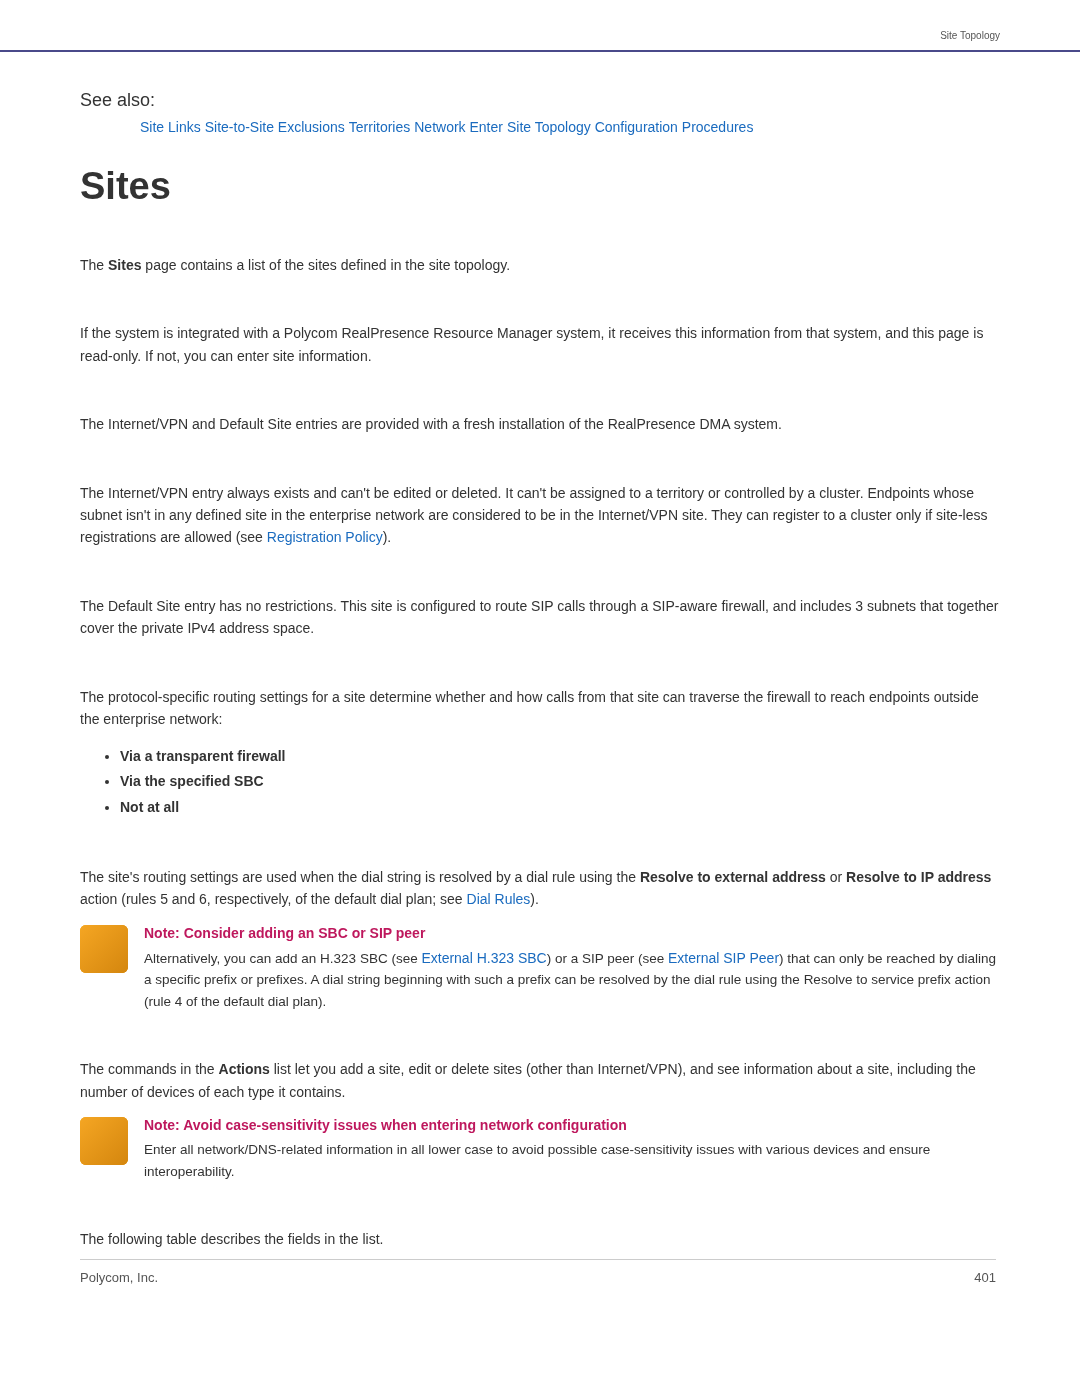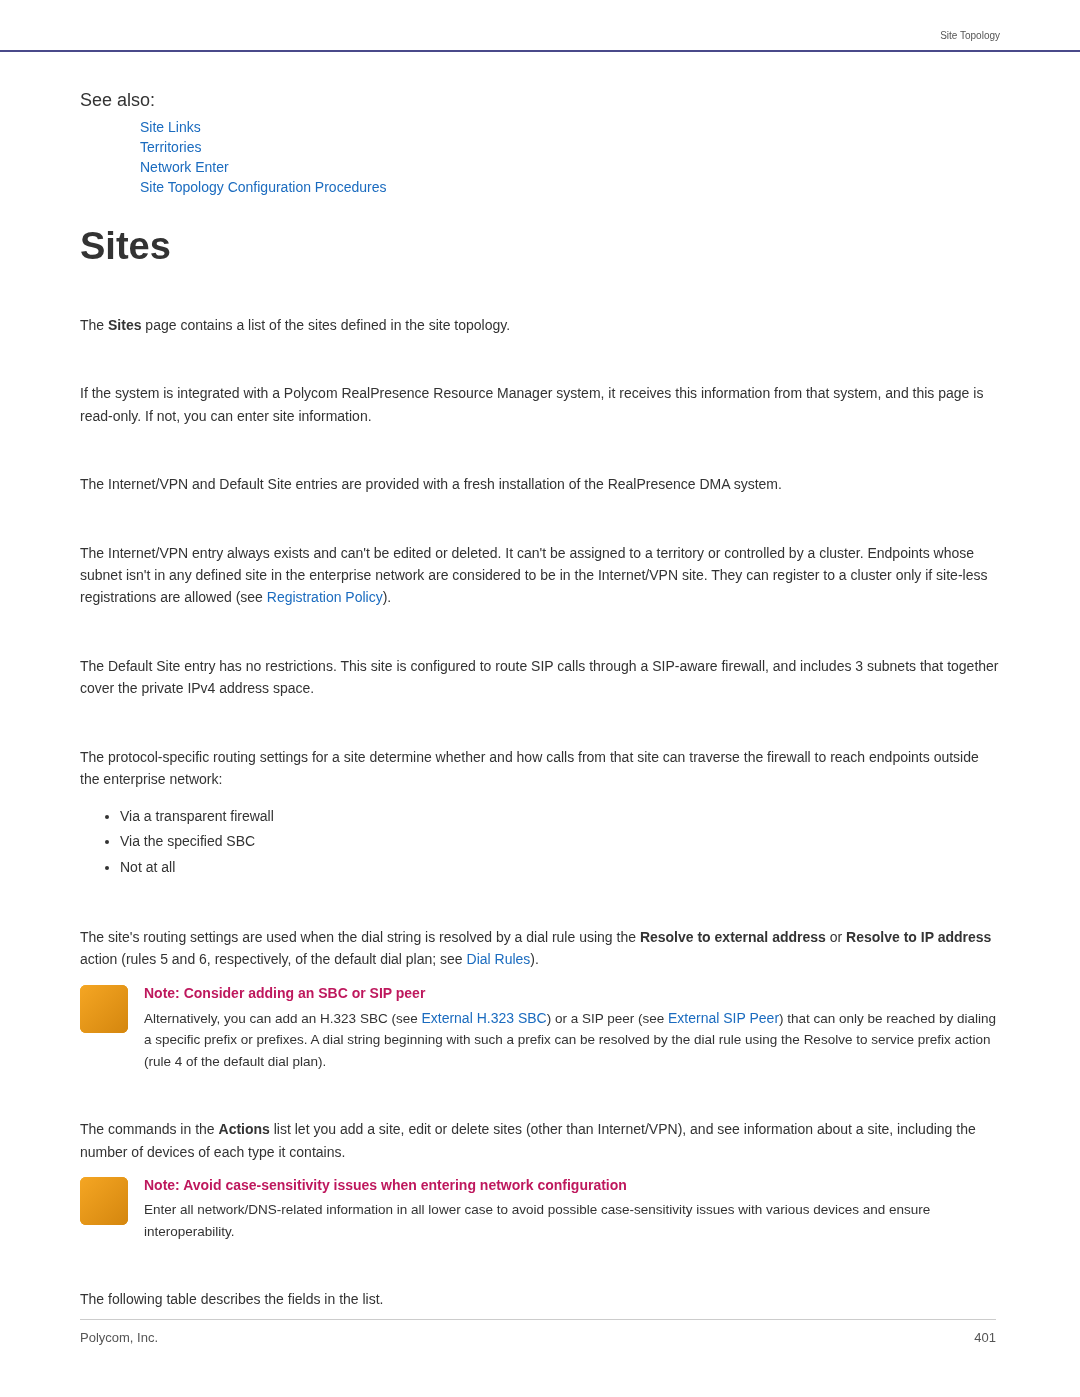--- a/index.html
+++ b/index.html
@@ -40,21 +40,21 @@
       margin-bottom: 30px;
     }
     .see-also-label {
       font-size: 18px;
       color: #333;
       margin-bottom: 8px;
     }
     .see-also-links {
       margin-left: 60px;
       display: flex;
-      flex-direction: column;
+      flex-direction: row;
       gap: 4px;
     }
     .link {
       color: #1a6bbf;
       text-decoration: none;
       font-size: 14px;
       cursor: pointer;
     }
     .page-heading {
       font-size: 38px;
@@ -69,20 +69,21 @@
       line-height: 1.6;
       margin-bottom: 14px;
       margin-top: 46px;
     }
     .body-text .bold {
       font-weight: bold;
     }
     .bullet-list {
       margin-left: 40px;
       margin-bottom: 14px;
+      font-weight: bold;
     }
     .bullet-list li {
       list-style-type: disc;
       font-size: 14px;
       line-height: 1.8;
       color: #333;
     }
     .note-box {
       display: flex;
       align-items: flex-start;
@@ -146,20 +147,21 @@
   <div class="header-line"></div>
 
   <div class="header-right">
     <span>Site Topology</span>
   </div>
 
   <div class="see-also-section">
     <div class="see-also-label">See also:</div>
     <div class="see-also-links">
       <a class="link">Site Links</a>
+      <a class="link">Site-to-Site Exclusions</a>
       <a class="link">Territories</a>
       <a class="link">Network Enter</a>
       <a class="link">Site Topology Configuration Procedures</a>
     </div>
   </div>
 
   <h1 class="page-heading">Sites</h1>
 
   <p class="body-text">
     The <span class="bold">Sites</span> page contains a list of the sites defined in the site topology.

